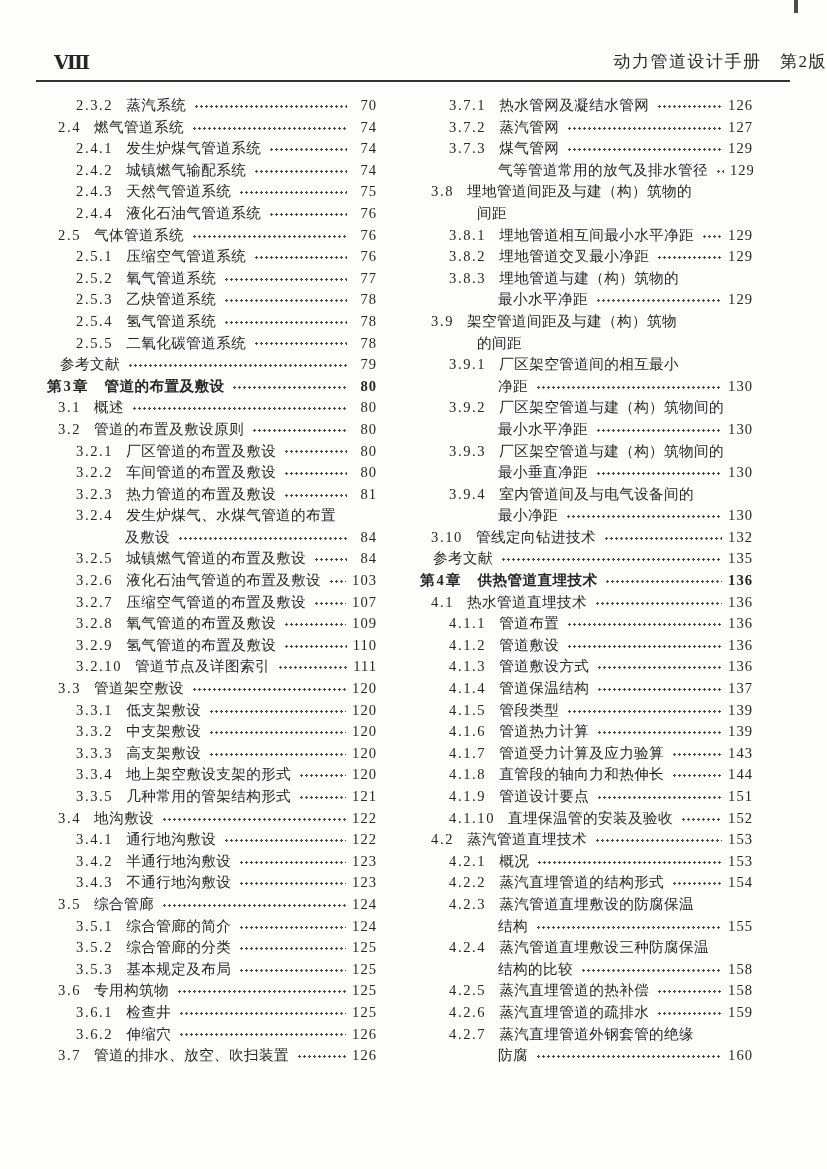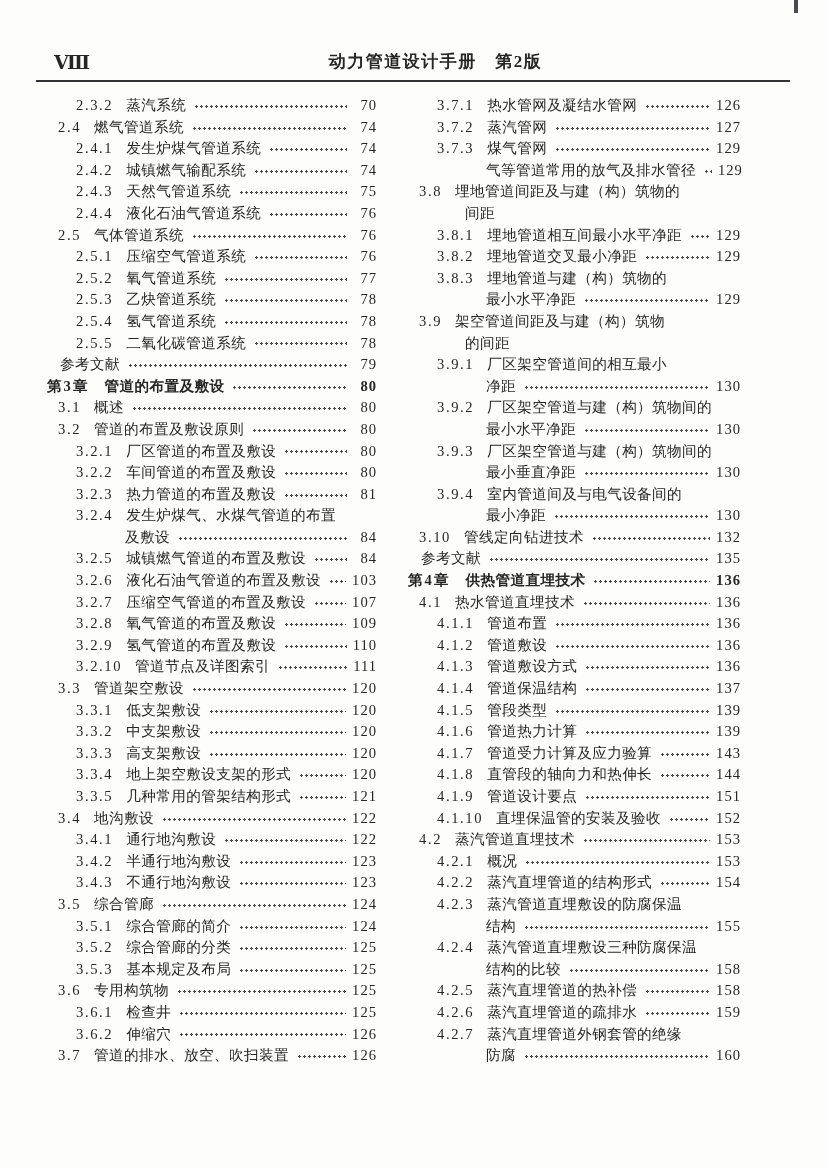--- a/index.html
+++ b/index.html
@@ -14,30 +14,30 @@
   .scan-mark {
     position:absolute; top:0; right:29px;
     width:4px; height:13px; background:#4c4c50;
   }
   .hdr { position:absolute; top:50px; left:0; width:100%; height:26px; }
   .folio {
     position:absolute; left:54px; top:1px;
     font-size:19px; font-weight:bold; letter-spacing:1px;
   }
   .htitle {
-    display:block; text-align:center;
-    font-size:17px; font-weight:bold; letter-spacing:1.5px;padding-left:44px;
+    display:block; text-align:right;
+    font-size:17px; font-weight:normal; letter-spacing:1.5px;padding-left:44px;
   }
   .rule {
     position:absolute; top:80px; left:36px; width:754px; height:2px;
     background:#333336;
   }
   .columns {
     position:absolute; top:95px; left:47px;
-    display:flex; gap:22px;
+    display:flex; gap:34px;
   }
   .col { width:330px; }
   .col.right { width:333px;margin-left:9px; }
   .row {
     display:flex; align-items:baseline;
     height:21.6px; line-height:21.6px;
     font-size:14.6px; white-space:nowrap; overflow:hidden;
   }
   .num { flex:none; letter-spacing:1.6px; margin-right:13px; }
   .title { flex:none; letter-spacing:0.4px; }

